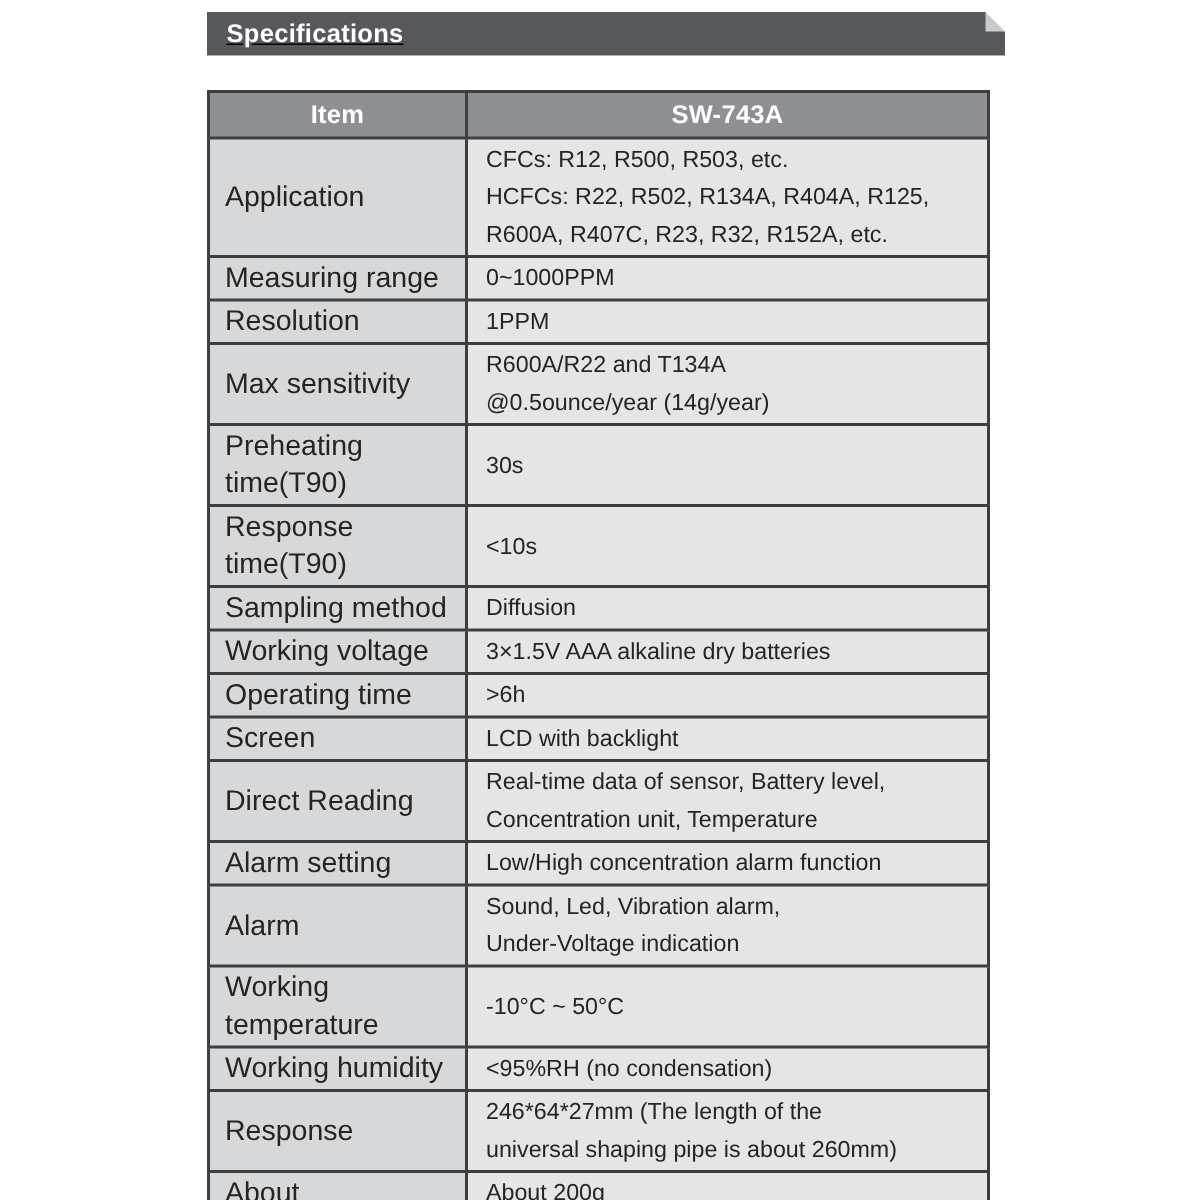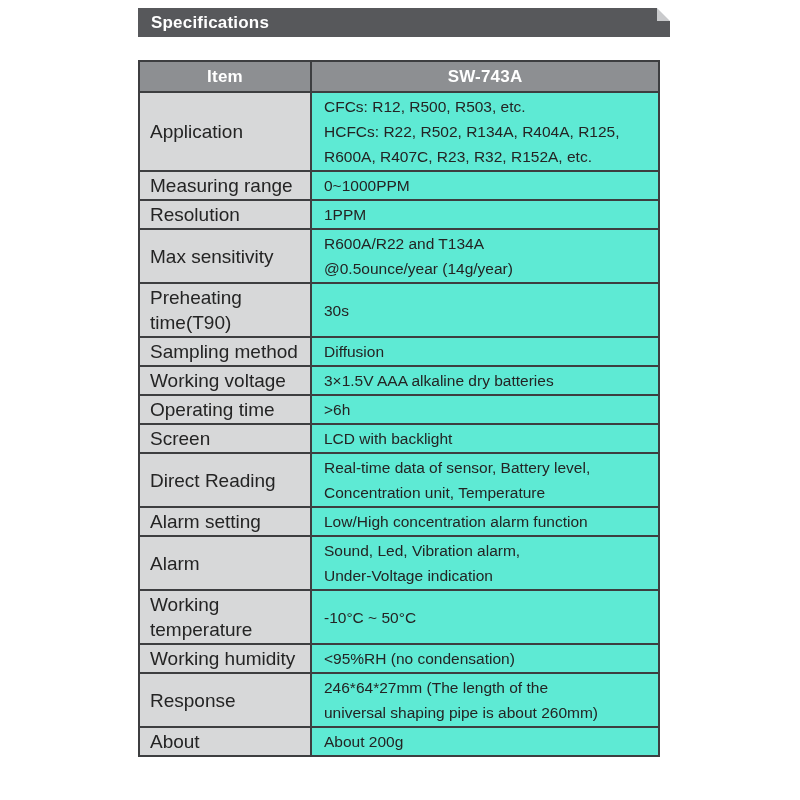--- a/index.html
+++ b/index.html
@@ -17,20 +17,21 @@
   }
   
   .spec-bar {
     position: absolute;
     left: 138px;
     top: 8px;
     width: 532px;
     height: 29px;
     background: #57585b;
     box-sizing: border-box;
+    text-decoration: underline;
   }
   .spec-bar .bar-title {
     display: block;
     color: #ffffff;
     font-size: 17px;
     font-weight: bold;
     line-height: 29px;
     padding-left: 13px;
     letter-spacing: 0.2px;
   }
@@ -69,21 +70,21 @@
   }
   .spec-table th.col-item { width: 172px; }
   .spec-table td.item {
     background: #d7d8d9;
     color: #242424;
     font-size: 19px;
     line-height: 25px;
     padding: 1px 6px 1px 10px;
   }
   .spec-table td.val {
-    background: #5eead4;
+    background: #e5e5e5;
     color: #242424;
     font-size: 15.5px;
     line-height: 25px;
     padding: 1px 6px 1px 12px;
     white-space: pre-line;
   }
 </style>
 </head>
 <body>
 
@@ -117,20 +118,24 @@
         <td class="val">1PPM</td>
       </tr>
       <tr>
         <td class="item">Max sensitivity</td>
         <td class="val">R600A/R22 and T134A
 @0.5ounce/year (14g/year)</td>
       </tr>
       <tr>
         <td class="item">Preheating time(T90)</td>
         <td class="val">30s</td>
+      </tr>
+      <tr>
+        <td class="item">Response time(T90)</td>
+        <td class="val">&lt;10s</td>
       </tr>
       <tr>
         <td class="item">Sampling method</td>
         <td class="val">Diffusion</td>
       </tr>
       <tr>
         <td class="item">Working voltage</td>
         <td class="val">3×1.5V AAA alkaline dry batteries</td>
       </tr>
       <tr>

